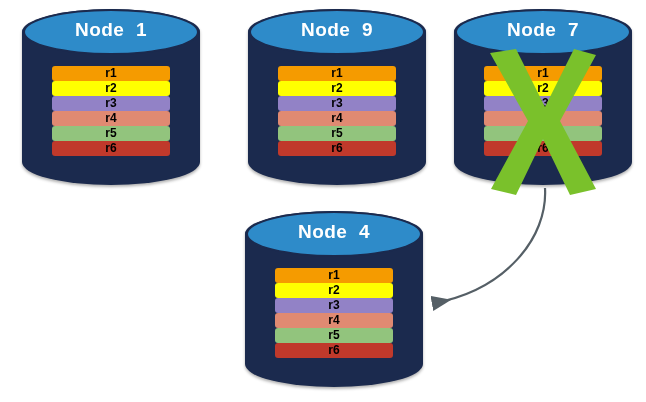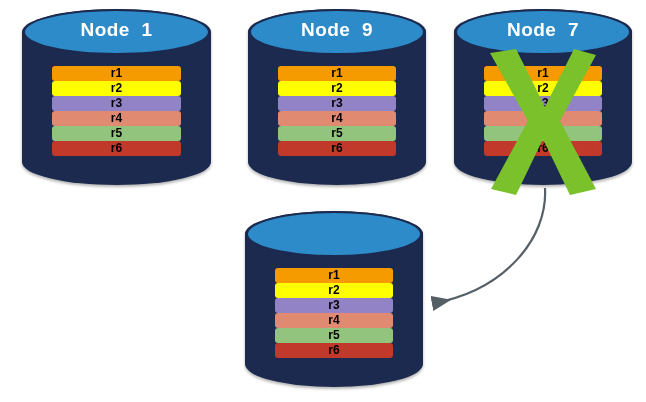--- a/index.html
+++ b/index.html
@@ -91,21 +91,21 @@
     width: 646px;
     height: 402px;
     pointer-events: none;
   }
 </style>
 </head>
 <body>
 
 <div id="canvas">
 
-  <div class="node" style="left:22px; top:9px; width:178px; height:176px;padding-left:11px;">
+  <div class="node" style="left:22px; top:9px; width:178px; height:176px;">
     <div class="node-body"></div>
     <div class="node-top"></div>
     <div class="node-title">Node  1</div>
     <div class="rows">
       <div class="row-bar" style="background:#f59b00;">r1</div>
       <div class="row-bar" style="background:#ffff00;">r2</div>
       <div class="row-bar" style="background:#9282c6;">r3</div>
       <div class="row-bar" style="background:#e08a72;">r4</div>
       <div class="row-bar" style="background:#92c47d;">r5</div>
       <div class="row-bar" style="background:#c0392b;">r6</div>
@@ -140,20 +140,21 @@
     </div>
 
     <svg class="x-overlay" width="110" height="150" viewBox="0 0 110 150" style="left:34px; top:38px;">
       <polygon points="2,6 28,2 57,60 86,2 108,8 72,74 108,142 82,148 55,92 28,148 3,142 40,74" fill="#7ac12b"></polygon>
     </svg>
   </div>
 
   <div class="node" style="left:245px; top:211px; width:178px; height:176px;">
     <div class="node-body"></div>
     <div class="node-top"></div>
+    <div class="node-title">Node  4</div>
     <div class="rows">
       <div class="row-bar" style="background:#f59b00;">r1</div>
       <div class="row-bar" style="background:#ffff00;">r2</div>
       <div class="row-bar" style="background:#9282c6;">r3</div>
       <div class="row-bar" style="background:#e08a72;">r4</div>
       <div class="row-bar" style="background:#92c47d;">r5</div>
       <div class="row-bar" style="background:#c0392b;">r6</div>
     </div>
   </div>
 

